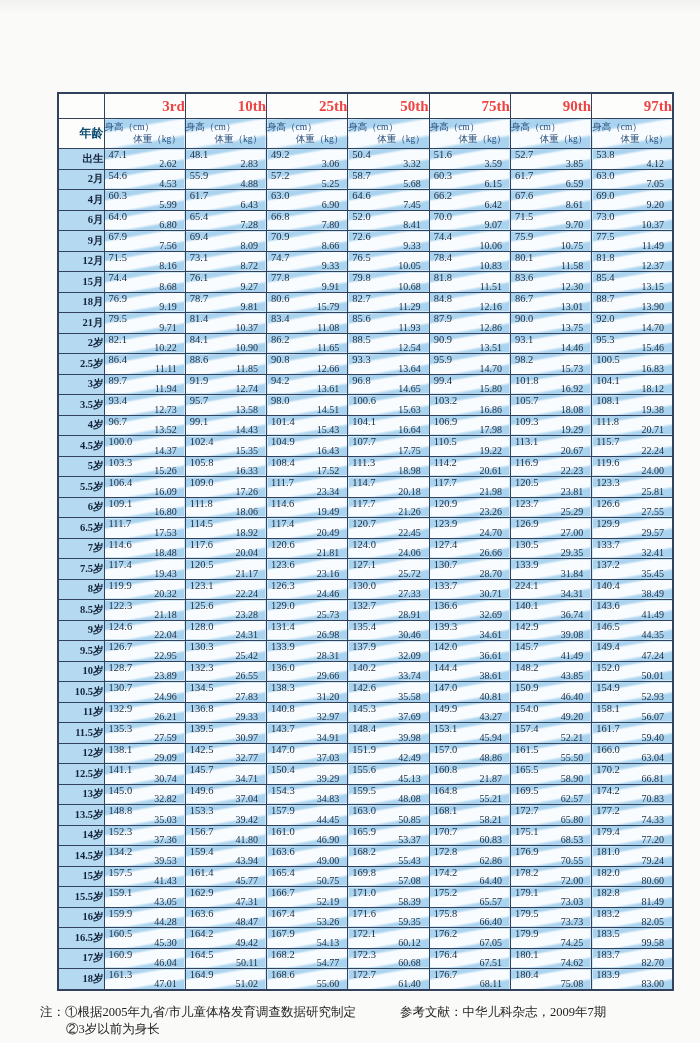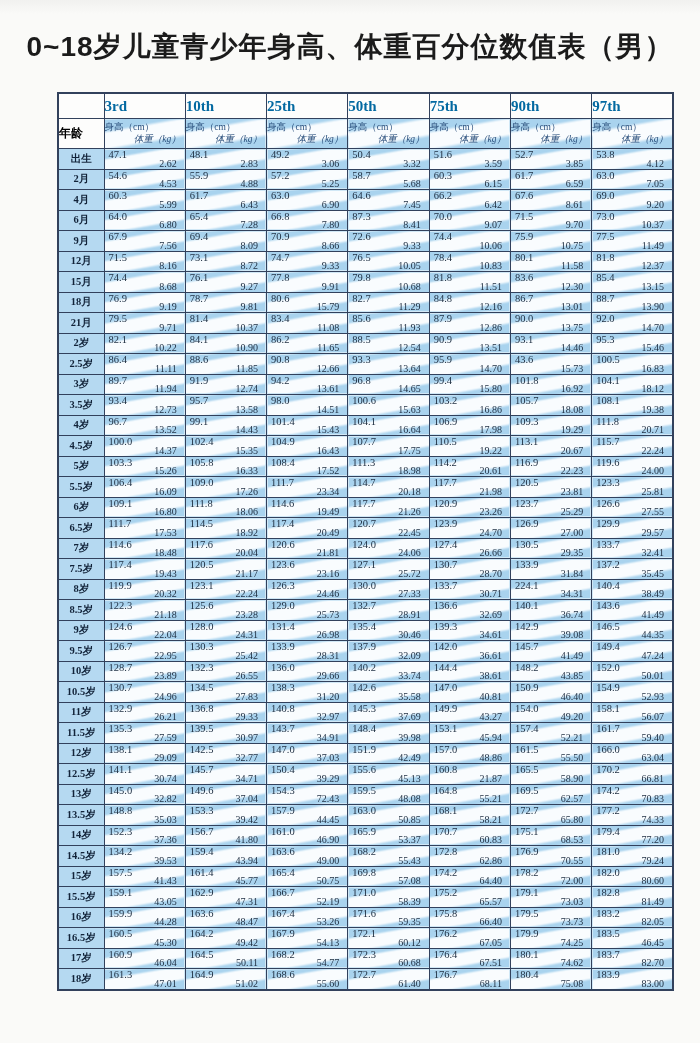--- a/index.html
+++ b/index.html
@@ -25,47 +25,47 @@
     border-collapse:collapse;
     border:2px solid var(--border, #32415c);
     background:#fff;
   }
   .growth-table th, .growth-table td {
     border:1px solid var(--border, #32415c);
     padding:0; margin:0;
   }
   th.pct-header {
     height:24px; background:#fdfdfc;
-    font-size:15px; font-weight:bold; color:#0369a1;
-    text-align:left; font-family:"Liberation Serif", serif;
+    font-size:15px; font-weight:bold; color:#ef4444;
+    text-align:right; font-family:"Liberation Serif", serif;
   }
   th.corner-cell { background:#fdfdfc; }
   th.age-header {
     height:29px; background:#fdfdfc;
-    font-size:12px; font-weight:bold; color:#000000;
-    text-align:left;
+    font-size:12px; font-weight:bold; color:#0c4a6e;
+    text-align:right;
   }
   td.hw-header {
     position:relative; height:29px;
     background:linear-gradient(170deg,
       var(--stripe-blue,#a9d3ee) 0 26%,
       var(--stripe-white,#f9fcfe) 33% 66%,
       var(--stripe-blue,#a9d3ee) 74% 100%);
   }
   td.hw-header .h-label {
     position:absolute; top:2px; left:0;
     font-size:9.5px; color:var(--label-ink,#2a4f7c);
   }
   td.hw-header .w-label {
     position:absolute; bottom:2px; right:4px;
-    font-size:9.5px; color:var(--label-ink,#2a4f7c);font-style:italic;
+    font-size:9.5px; color:var(--label-ink,#2a4f7c);
   }
   td.age-cell {
     height:19.5px; background:var(--agebg,#b5d9f1);
-    text-align:center; font-size:10.5px;
+    text-align:right; font-size:10.5px;
     color:#122339; font-weight:bold;
   }
   td.data-cell {
     position:relative; height:19.5px;
     background:linear-gradient(170deg,
       var(--stripe-blue,#a9d3ee) 0 26%,
       var(--stripe-white,#f9fcfe) 33% 66%,
       var(--stripe-blue,#a9d3ee) 74% 100%);
   }
   td.data-cell .h {
@@ -82,21 +82,20 @@
   }
   .note-line1 { white-space:nowrap; }
   .note-line1 .ref { margin-left:44px; }
   .note-line2 { padding-left:26px; }
 </style>
 </head>
 <body>
 
 <div class="page">
 
-  <h1 class="title">0~18岁儿童青少年身高、体重百分位数值表（男）</h1>
 
   <table class="growth-table">
     <colgroup>
         <col style="width: 46px;">
         <col>
         <col>
         <col>
         <col>
         <col>
         <col>
@@ -247,21 +246,21 @@
           </td>
           <td class="data-cell">
             <span class="h">65.4</span>
             <span class="w">7.28</span>
           </td>
           <td class="data-cell">
             <span class="h">66.8</span>
             <span class="w">7.80</span>
           </td>
           <td class="data-cell">
-            <span class="h">87.3</span>
+            <span class="h">52.0</span>
             <span class="w">8.41</span>
           </td>
           <td class="data-cell">
             <span class="h">70.0</span>
             <span class="w">9.07</span>
           </td>
           <td class="data-cell">
             <span class="h">71.5</span>
             <span class="w">9.70</span>
           </td>
@@ -472,21 +471,21 @@
           </td>
           <td class="data-cell">
             <span class="h">93.3</span>
             <span class="w">13.64</span>
           </td>
           <td class="data-cell">
             <span class="h">95.9</span>
             <span class="w">14.70</span>
           </td>
           <td class="data-cell">
-            <span class="h">43.6</span>
+            <span class="h">98.2</span>
             <span class="w">15.73</span>
           </td>
           <td class="data-cell">
             <span class="h">100.5</span>
             <span class="w">16.83</span>
           </td>
         </tr>
         <tr>
           <td class="age-cell">3岁</td>
           <td class="data-cell">
@@ -1112,21 +1111,21 @@
           <td class="data-cell">
             <span class="h">145.0</span>
             <span class="w">32.82</span>
           </td>
           <td class="data-cell">
             <span class="h">149.6</span>
             <span class="w">37.04</span>
           </td>
           <td class="data-cell">
             <span class="h">154.3</span>
-            <span class="w">72.43</span>
+            <span class="w">34.83</span>
           </td>
           <td class="data-cell">
             <span class="h">159.5</span>
             <span class="w">48.08</span>
           </td>
           <td class="data-cell">
             <span class="h">164.8</span>
             <span class="w">55.21</span>
           </td>
           <td class="data-cell">
@@ -1345,21 +1344,21 @@
           <td class="data-cell">
             <span class="h">176.2</span>
             <span class="w">67.05</span>
           </td>
           <td class="data-cell">
             <span class="h">179.9</span>
             <span class="w">74.25</span>
           </td>
           <td class="data-cell">
             <span class="h">183.5</span>
-            <span class="w">46.45</span>
+            <span class="w">99.58</span>
           </td>
         </tr>
         <tr>
           <td class="age-cell">17岁</td>
           <td class="data-cell">
             <span class="h">160.9</span>
             <span class="w">46.04</span>
           </td>
           <td class="data-cell">
             <span class="h">164.5</span>
@@ -1413,14 +1412,20 @@
             <span class="w">75.08</span>
           </td>
           <td class="data-cell">
             <span class="h">183.9</span>
             <span class="w">83.00</span>
           </td>
         </tr>
       </tbody>
   </table>
 
+  <div class="notes">
+    <div class="note-line1">
+      <span>注：</span><span>①根据2005年九省/市儿童体格发育调查数据研究制定</span><span class="ref">参考文献：中华儿科杂志，2009年7期</span>
+    </div>
+    <div class="note-line2">②3岁以前为身长</div>
+  </div>
 
 </div>
 
 </body></html>

